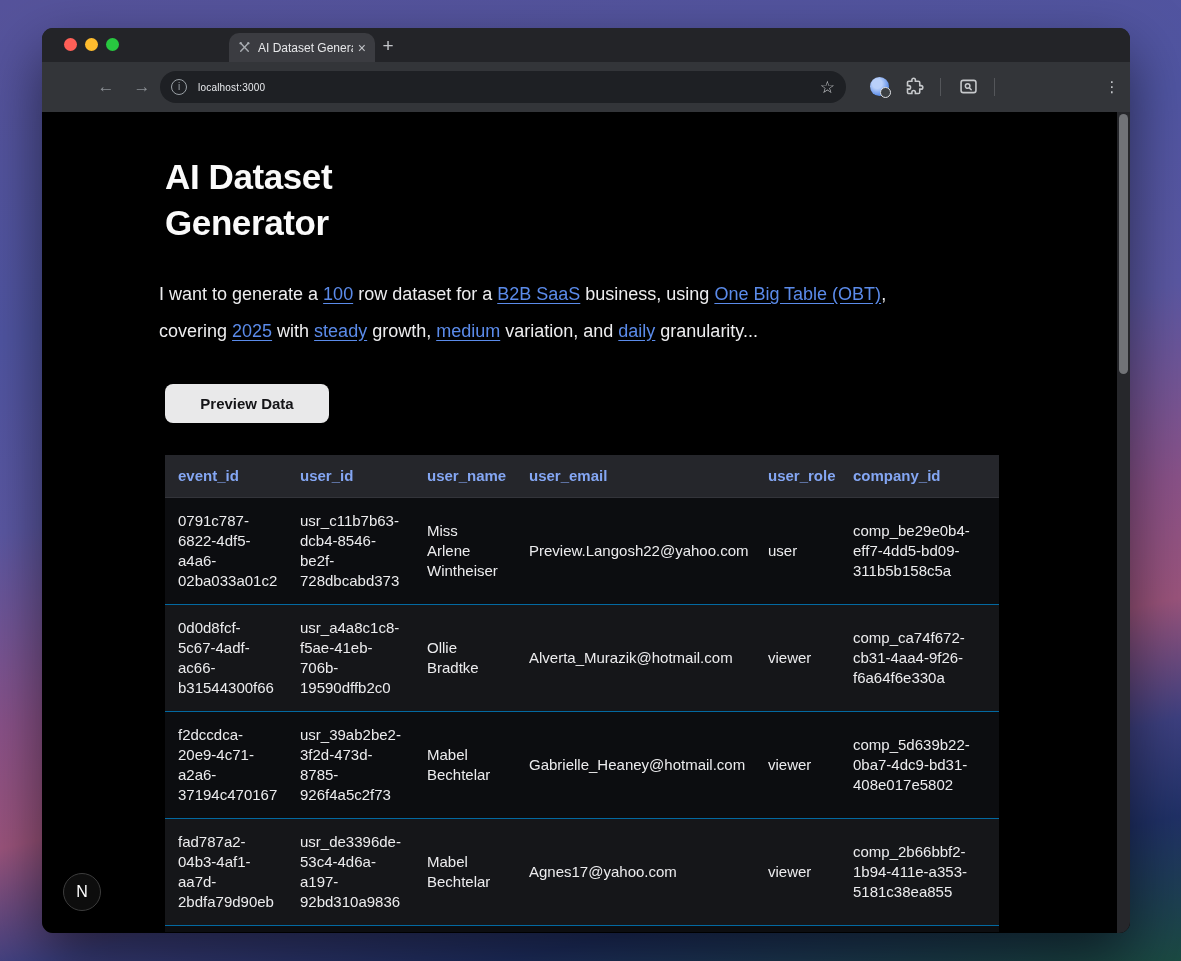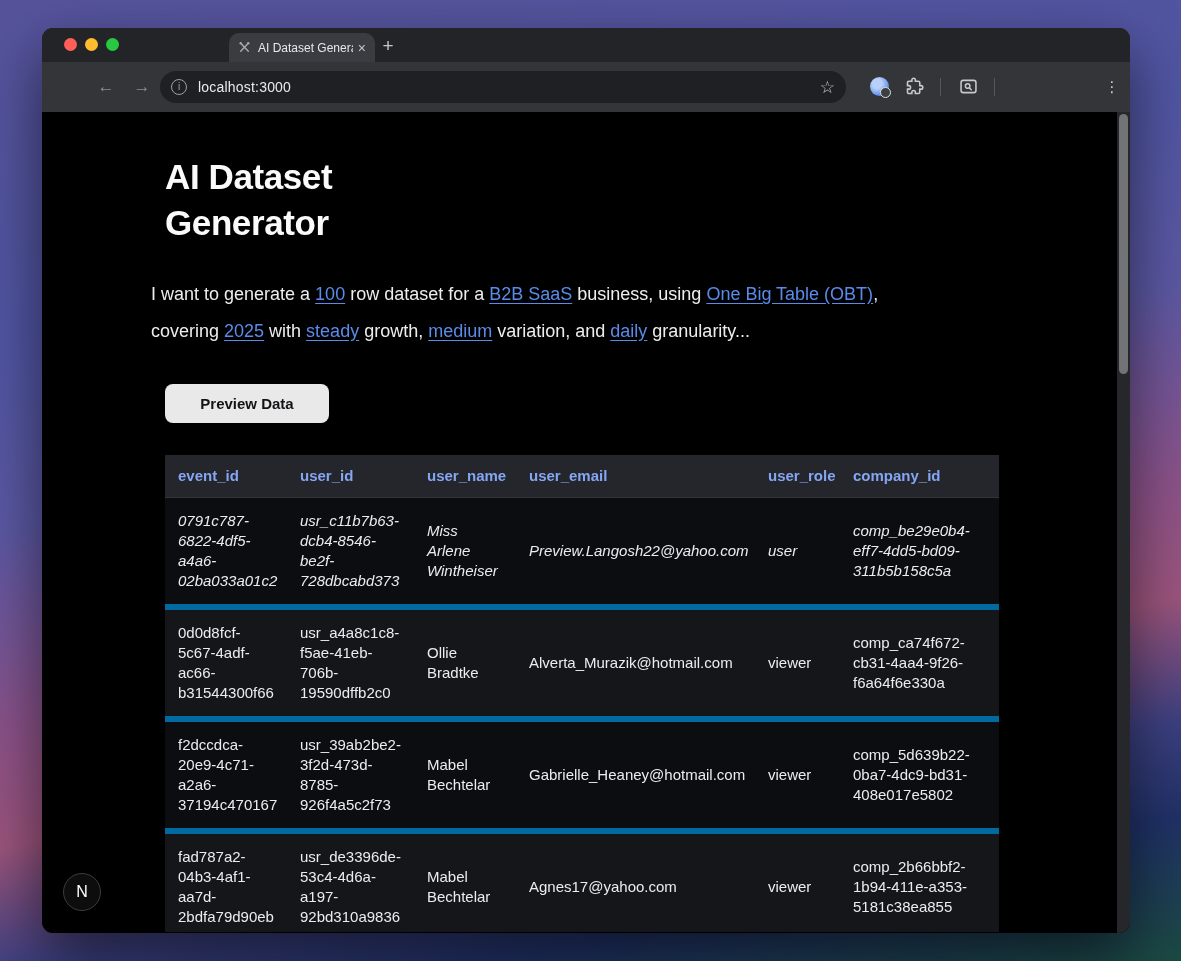--- a/index.html
+++ b/index.html
@@ -25,21 +25,21 @@
   .newtab{position:absolute;left:334px;top:6px;width:24px;height:24px;color:#c3c5c9;
     font-size:19px;text-align:center;line-height:23px;}
   
   .toolbar{position:absolute;left:0;top:34px;width:100%;height:50px;background:#333539;}
   .tbtn{position:absolute;top:13px;width:24px;height:24px;text-align:center;line-height:24px;
     font-size:17px;color:#8b8f94;}
   .urlbar{position:absolute;left:118px;top:9px;width:686px;height:32px;border-radius:16px;
     background:#1e2024;display:flex;align-items:center;}
   .info-ic{margin-left:11px;width:16px;height:16px;border:1.4px solid #9aa0a6;border-radius:50%;
     color:#9aa0a6;font-size:10px;text-align:center;line-height:13px;flex:none;}
-  .url-text{margin-left:11px;font-size:14px;color:#e8eaed;letter-spacing:.2px;text-align:center;}
+  .url-text{margin-left:11px;font-size:10px;color:#e8eaed;letter-spacing:.2px;text-align:center;}
   .star{position:absolute;right:11px;top:6px;font-size:17px;color:#c7c9cc;}
   .ext-blue{position:absolute;left:828px;top:15px;width:19px;height:19px;border-radius:50%;
     background:radial-gradient(circle at 38% 35%, #b9d0fa 0 28%, #5e8ee8 70%);}
   .ext-blue::after{content:"";position:absolute;right:-2px;bottom:-2px;width:9px;height:9px;
     border-radius:50%;background:#3c4043;border:1.5px solid #dfe1e5;}
   .svgbtn{position:absolute;top:14px;width:22px;height:22px;}
   .vdiv{position:absolute;top:16px;width:1px;height:18px;background:#54565a;}
   .profile{position:absolute;left:974px;top:11px;height:28px;width:66px;border-radius:14px;
     display:flex;align-items:center;margin-top:48px;}
   .avatar{width:22px;height:22px;border-radius:50%;margin-left:3px;flex:none;
@@ -48,37 +48,37 @@
   .profile-label{margin-left:7px;font-size:13px;font-weight:500;color:#fff;}
   .kebab{position:absolute;left:1058px;top:13px;width:24px;height:24px;color:#c7c9cc;
     font-size:15px;text-align:center;line-height:24px;letter-spacing:0;}
   
   .content{position:absolute;left:0;top:84px;width:1088px;height:821px;background:#000;}
   .page-scrollbar{position:absolute;right:0;top:0;width:13px;height:100%;background:#26272b;}
   .page-scrollbar .thumb{position:absolute;left:2px;top:2px;width:9px;height:260px;
     border-radius:5px;background:#717377;}
   h1.page-title{position:absolute;left:123px;top:42px;width:330px;font-size:35px;line-height:46px;
     font-weight:800;letter-spacing:-.4px;color:#fafafa;}
-  .prompt{position:absolute;left:109px;top:164px;width:800px;font-size:18px;line-height:36.5px;
+  .prompt{position:absolute;left:117px;top:164px;width:800px;font-size:18px;line-height:36.5px;
     color:#ededef;}
   .prompt a{color:#5b8bea;text-decoration:underline;text-underline-offset:3px;cursor:pointer;}
   .preview-btn{position:absolute;left:123px;top:272px;width:164px;height:39px;background:#e9e9ea;
     color:#141417;font-size:15px;font-weight:600;border:none;border-radius:8px;
     font-family:inherit;cursor:pointer;}
   .table-wrap{position:absolute;left:123px;top:343px;width:834px;height:477px;overflow:hidden;
     background:#0c0d10;}
   table{border-collapse:collapse;table-layout:fixed;width:940px;}
   .col-0{width:122px}.col-1{width:127px}.col-2{width:102px}.col-3{width:239px}
   .col-4{width:85px}.col-5{width:146px}.col-6{width:119px}
   thead th{background:#25262b;color:#84a6f3;font-size:15px;font-weight:700;text-align:left;
     padding:11px 13px;height:42px;border-bottom:1px solid #33343a;white-space:nowrap;overflow:hidden;}
   tbody td{font-size:15px;color:#ececee;padding:13px;line-height:20px;vertical-align:middle;
     overflow:hidden;}
-  tbody tr{border-top:6px solid #0369a1;}
-  tbody tr:first-child{border-top:none;font-style:italic;}
+  tbody tr{border-top:1px solid #0369a1;}
+  tbody tr:first-child{border-top:none;}
   tbody tr:nth-child(odd){background:#0c0d10;}
   tbody tr:nth-child(even){background:#151619;}
   .nextjs-badge{position:absolute;left:21px;top:761px;width:38px;height:38px;border-radius:50%;
     border:1px solid #3c3c3c;background:rgba(18,18,18,.7);color:#fff;font-size:16px;
     display:flex;align-items:center;justify-content:center;}
 </style>
 </head>
 <body>
 
 <div>

